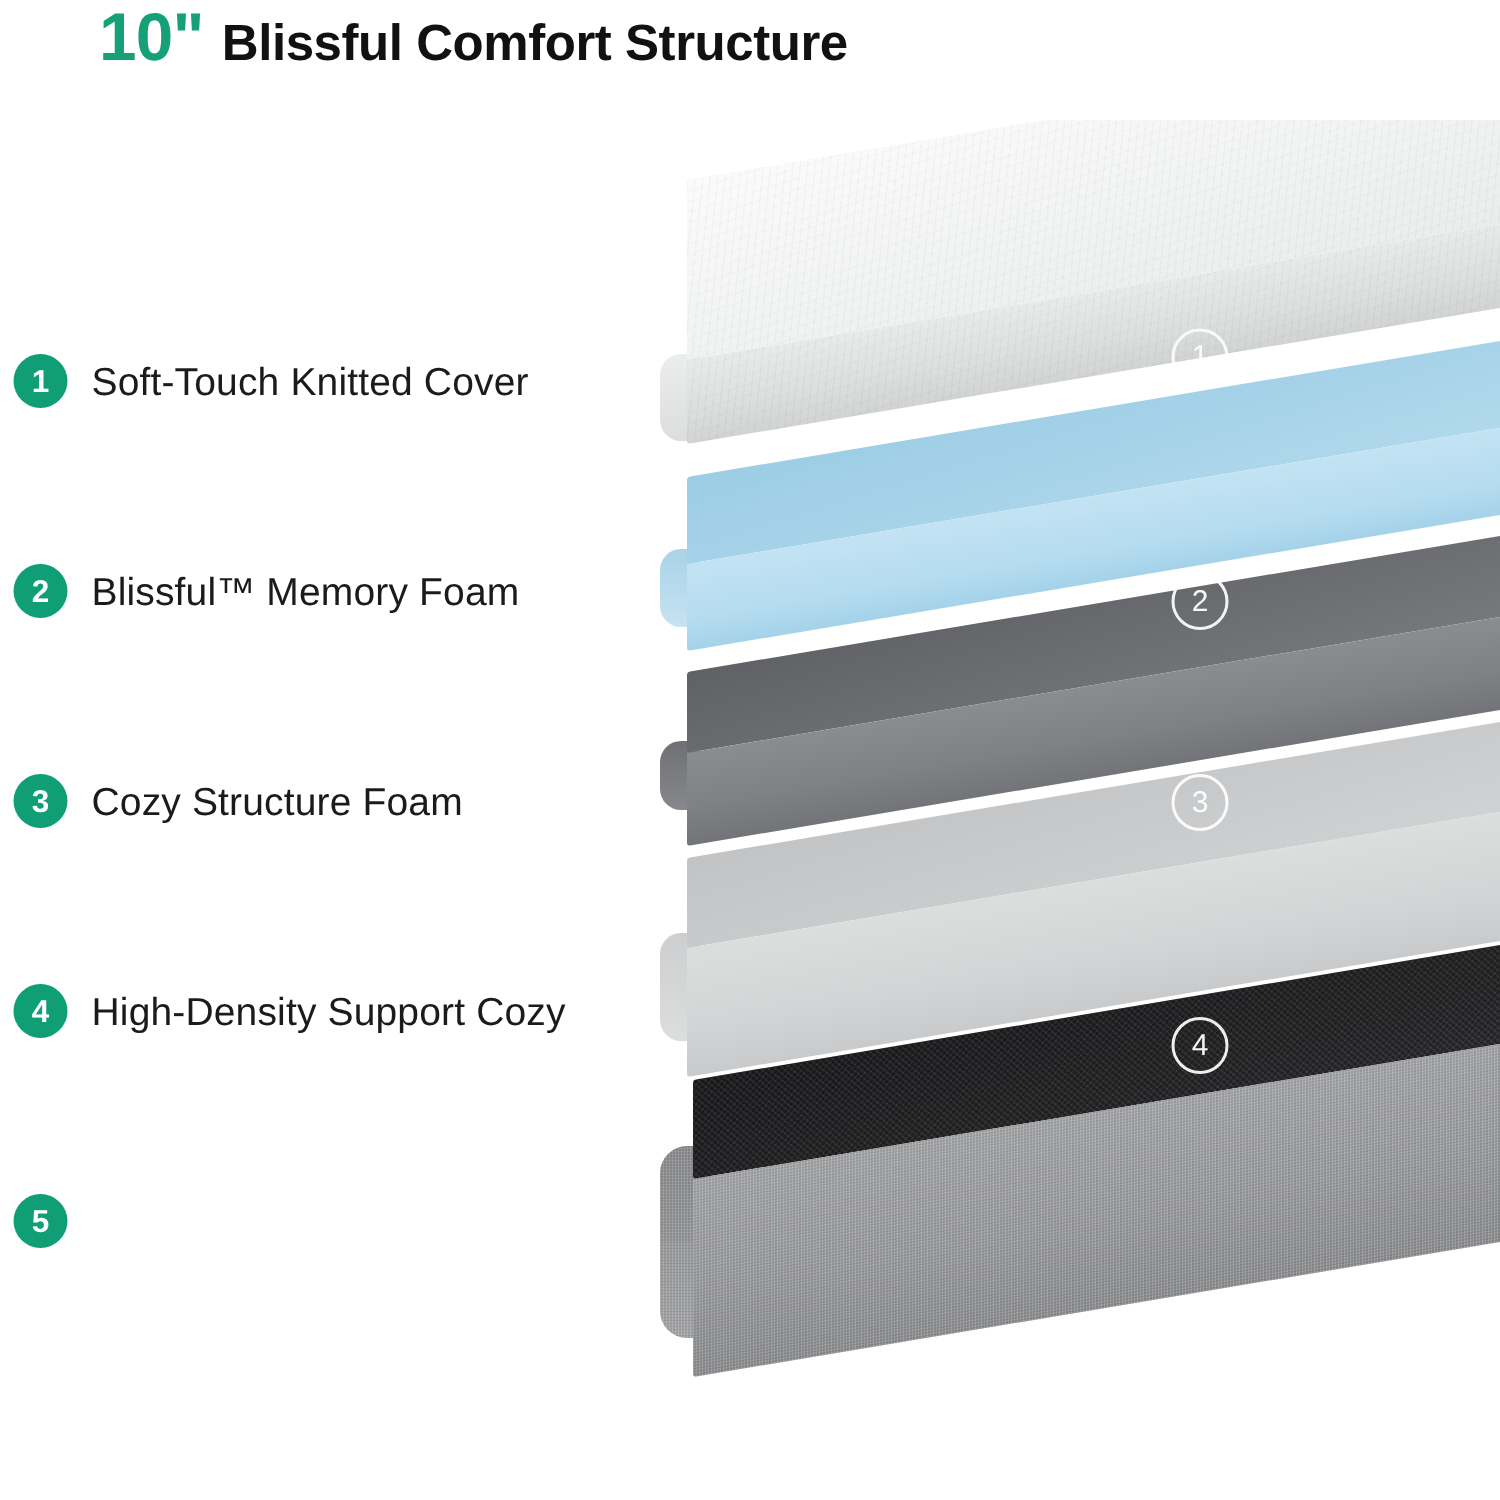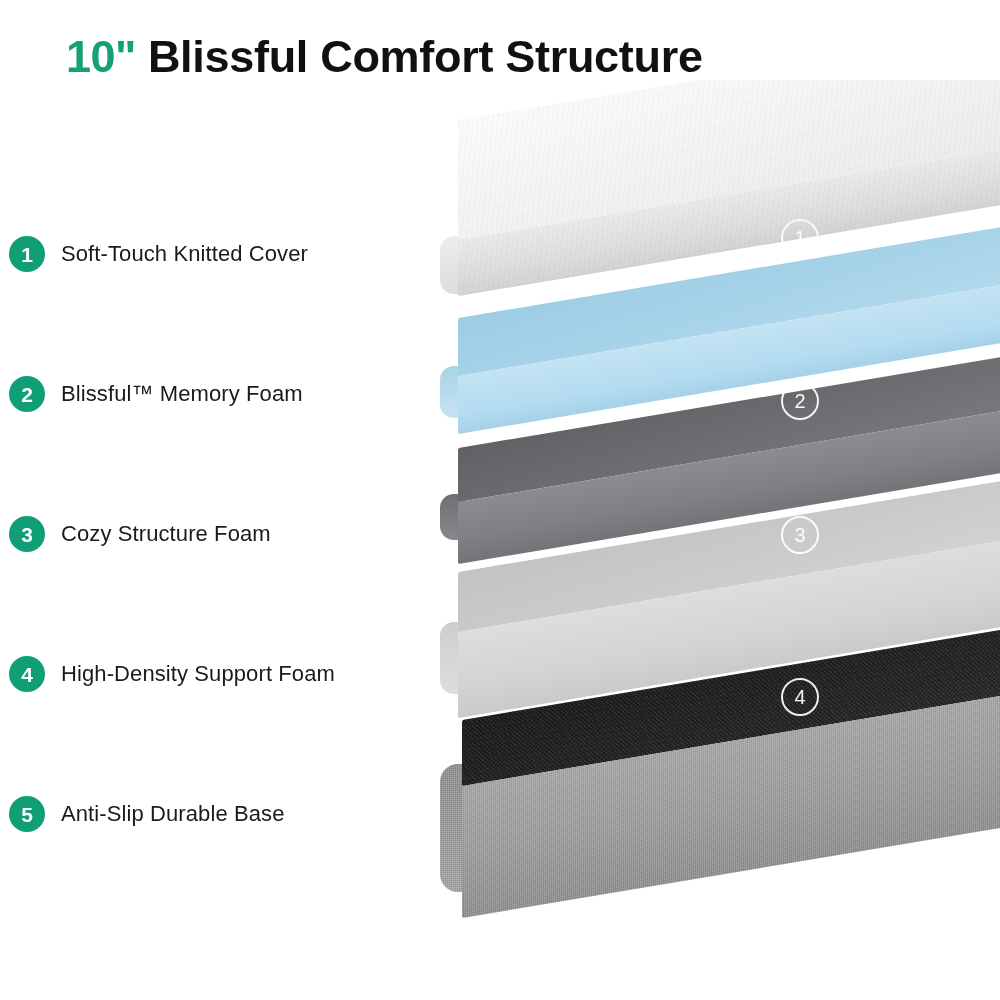--- a/index.html
+++ b/index.html
@@ -26,27 +26,26 @@
     white-space: nowrap;
     z-index: 40;
   }
   .title-size {
     font-size: 45px;
     font-weight: bold;
     letter-spacing: -0.5px;
     line-height: 1;
   }
   .title-rest {
-    font-size: 45px;
+    font-size: 34px;
     font-weight: bold;
     color: #111111;
     letter-spacing: -0.3px;
     line-height: 1;
     margin-left: 12px;
-    margin-top: 32px;
   }
 
   
   .legend {
     position: absolute;
     left: 0; top: 210px;
     width: 470px;
     z-index: 45;
   }
   .legend-item {
@@ -63,21 +62,21 @@
     align-items: center;
     justify-content: center;
     color: #ffffff;
     font-size: 21px;
     font-weight: bold;
     line-height: 1;
     flex: 0 0 36px;
   }
   .legend-label {
     margin-left: 16px;
-    font-size: 22px;
+    font-size: 26px;
     color: #1b1b1b;
     letter-spacing: 0.1px;
     white-space: nowrap;
   }
 
   
   .stage {
     position: absolute;
     left: 440px; top: 80px;
     width: 600px; height: 920px;
@@ -242,22 +241,21 @@
     <span class="badge" style="background: rgb(15, 158, 117); color: rgb(255, 255, 255);">
       <span>3</span>
     </span>
     <span class="legend-label">Cozy Structure Foam</span>
   </div>
 
   <div class="legend-item" style="top:442px;">
     <span class="badge" style="background: rgb(15, 158, 117); color: rgb(255, 255, 255);">
       <span>4</span>
     </span>
-    <span class="legend-label">High-Density Support Foam</span>
+    <span class="legend-label">High-Density Support Cozy</span>
   </div>
 
   <div class="legend-item" style="top:582px;">
     <span class="badge" style="background: rgb(15, 158, 117); color: rgb(255, 255, 255);">
       <span>5</span>
     </span>
-    <span class="legend-label">Anti-Slip Durable Base</span>
   </div>
 </div>
 
 </body></html>

